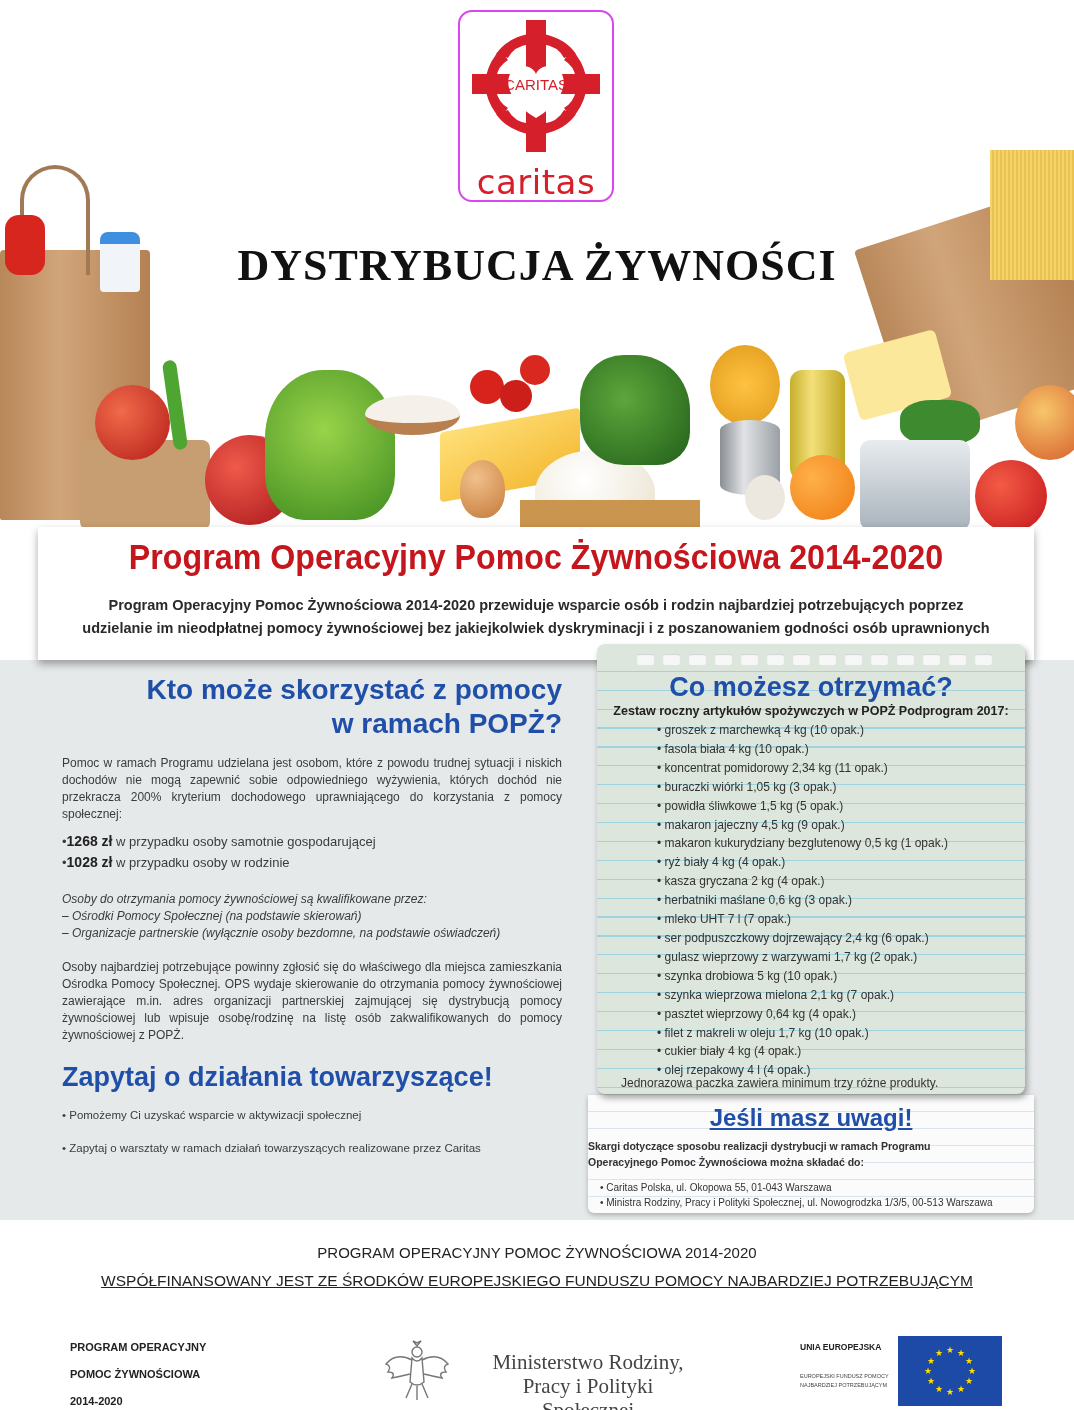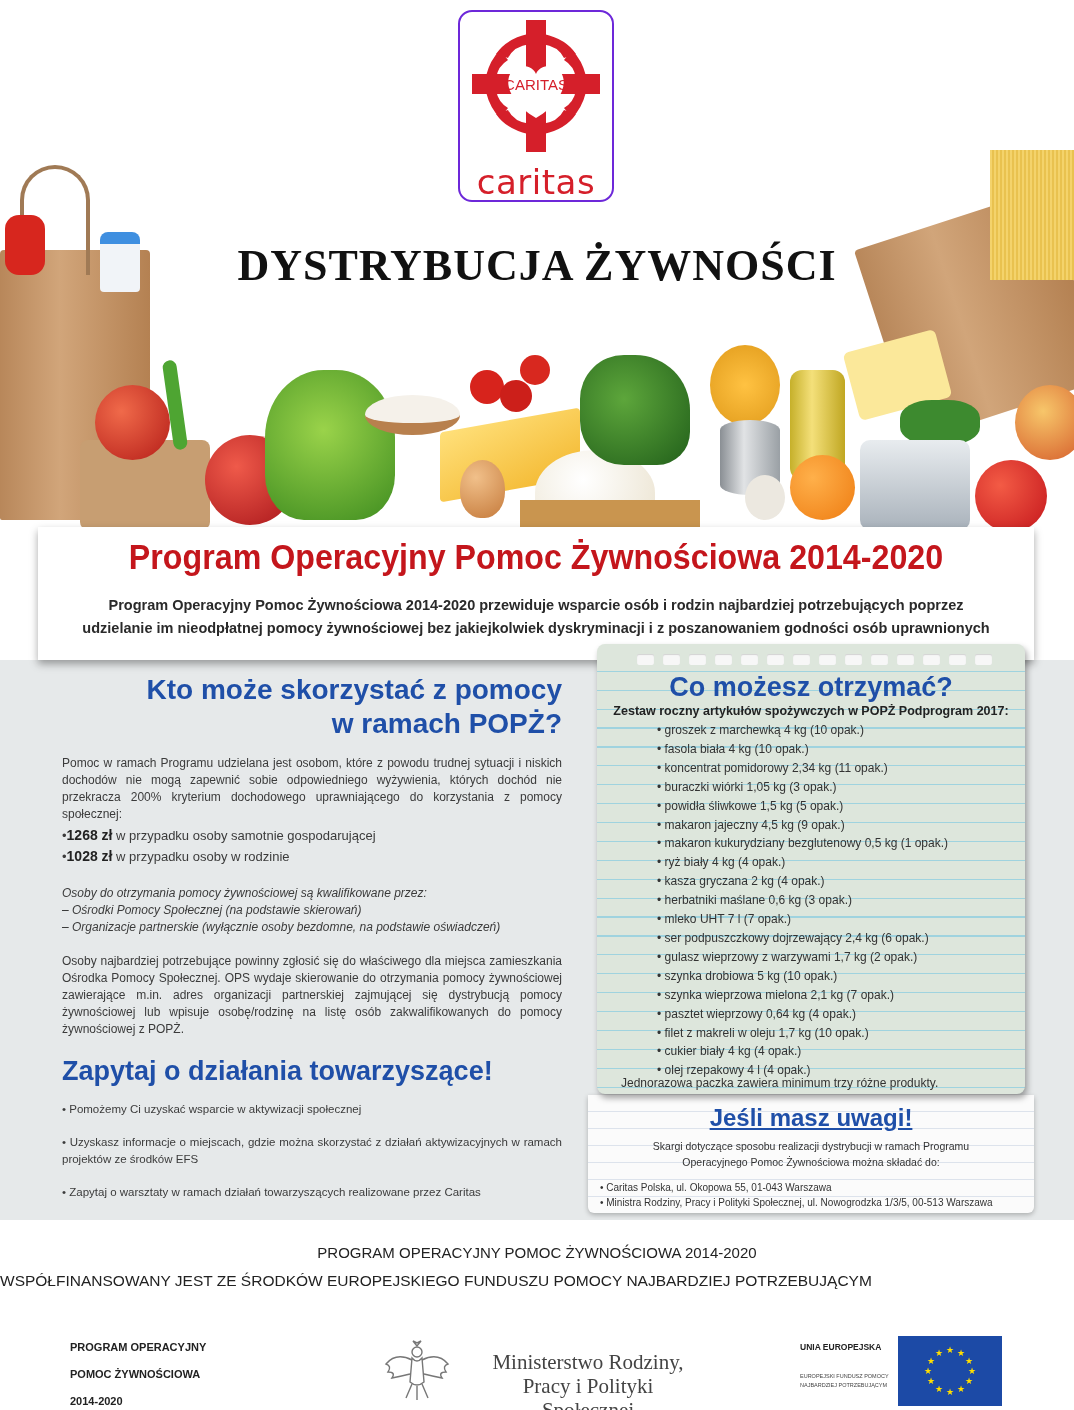--- a/index.html
+++ b/index.html
@@ -2,21 +2,21 @@
 <html><head>
 <meta charset="utf-8">
 <style>
   * { box-sizing: border-box; margin: 0; padding: 0; }
   html, body { width: 1074px; height: 1410px; background: #ffffff; overflow: hidden; }
   body { font-family: "Liberation Sans", "DejaVu Sans", sans-serif; color: #3a3a3a; position: relative; }
 
   
   .hero { position: absolute; left: 0; top: 0; width: 1074px; height: 540px; background: #ffffff; overflow: hidden; }
 
-  .logo { position: absolute; left: 458px; top: 10px; width: 156px; height: 192px; border: 2px solid #6d28d9; border-radius: 14px; background: #fff; }
+  .logo { position: absolute; left: 458px; top: 10px; width: 156px; height: 192px; border: 2px solid #d946ef; border-radius: 14px; background: #fff; }
   .logo svg { position: absolute; left: 6px; top: 4px; }
   .logo-word { position: absolute; left: 0; right: 0; top: 150px; text-align: center; color: #d51f2a; font-size: 34px; font-family: "DejaVu Sans", sans-serif; letter-spacing: 0.5px; }
 
   .hero-title { position: absolute; left: 0; right: 0; top: 240px; text-align: center; font-family: "Liberation Serif", "DejaVu Serif", serif; font-weight: bold; font-size: 44px; color: #111; letter-spacing: 1px; }
 
   
   .food { position: absolute; }
   .bag { border-radius: 4px 4px 2px 2px; background: linear-gradient(90deg,#b8875a,#d1a57a 40%,#b48152); }
   .round { border-radius: 50%; }
 
@@ -42,26 +42,26 @@
           background-image: repeating-linear-gradient(180deg, transparent 0 17.7px, #9fd3df 17.7px 18.9px); background-position: 0 9px; }
   .holes { position: absolute; left: 40px; top: 10px; display: flex; gap: 9px; }
   .hole { width: 17px; height: 11px; background: #f7f7f7; border-radius: 2px; box-shadow: inset 0 1px 1px rgba(0,0,0,0.15); }
   .note-h { position: absolute; left: 0; right: 0; top: 28px; text-align: center; font-size: 27px; }
   .note-sub { position: absolute; left: 0; right: 0; top: 60px; text-align: center; font-weight: bold; font-size: 12.5px; color: #222; }
   .items { position: absolute; left: 60px; top: 77px; list-style: none; }
   .items li { font-size: 12px; line-height: 18.9px; color: #333; }
   .note-foot { position: absolute; left: 24px; top: 432px; font-size: 12px; color: #333; }
 
   .uwagi-h { position: absolute; left: 588px; top: 1104px; width: 446px; text-align: center; font-size: 24px; text-decoration: underline; }
-  .uwagi-text { position: absolute; left: 588px; top: 1138px; width: 446px; text-align: center; font-size: 10.5px; line-height: 16px; color: #333; }
+  .uwagi-text { position: absolute; left: 588px; top: 1138px; width: 446px; text-align: left; font-size: 10.5px; line-height: 16px; color: #333; font-weight: bold; }
   .uwagi-list { position: absolute; left: 600px; top: 1180px; list-style: none; font-size: 10px; line-height: 15px; color: #333; }
 
   
   .foot-line1 { position: absolute; left: 0; right: 0; top: 1244px; text-align: center; font-size: 15px; color: #222; }
-  .foot-line2 { position: absolute; left: 0; right: 0; top: 1272px; text-align: left; font-size: 15.5px; color: #222; }
+  .foot-line2 { position: absolute; left: 0; right: 0; top: 1272px; text-align: center; font-size: 15.5px; color: #222; text-decoration: underline; }
   .prog-logo { position: absolute; left: 70px; top: 1334px; font-weight: bold; font-size: 11px; line-height: 27px; color: #222; }
   .ministry { position: absolute; left: 382px; top: 1338px; }
   .ministry-text { position: absolute; left: 96px; top: 12px; width: 220px; font-family: "Liberation Serif", serif; font-size: 21px; line-height: 24px; color: #444; text-align: center; }
   .eu-text { position: absolute; left: 800px; top: 1342px; }
   .eu-title { font-weight: bold; font-size: 8.5px; color: #222; }
   .eu-sub { margin-top: 20px; font-size: 5.5px; line-height: 9px; color: #444; }
   .eu-flag { position: absolute; left: 898px; top: 1336px; width: 104px; height: 70px; background: #1c4aa6; }
 </style>
 </head>
 <body>
@@ -148,37 +148,36 @@
   </div>
 </section>
 
 <section class="left">
   <h2 class="h-blue left-h1">
     <div>Kto może skorzystać z pomocy</div>
     <div>w ramach POPŻ?</div>
   </h2>
   <p class="para" style="margin-top:14px;">Pomoc w ramach Programu udzielana jest osobom, które z powodu trudnej sytuacji i niskich dochodów nie mogą zapewnić sobie odpowiedniego wyżywienia, których dochód nie przekracza 200% kryterium dochodowego uprawniającego do korzystania z pomocy społecznej:</p>
 
-  <div class="income" style="margin-top:2px;">
+  <div class="income" style="margin-top:8px;">
     <div>•<b>1268 zł</b><span> w przypadku osoby samotnie gospodarującej</span></div>
     <div>•<b>1028 zł</b><span> w przypadku osoby w rodzinie</span></div>
   </div>
 
   <div class="para" style="margin-top:18px;text-align:left;font-style:italic;">
     <div>Osoby do otrzymania pomocy żywnościowej są kwalifikowane przez:</div>
     <div>– Ośrodki Pomocy Społecznej (na podstawie skierowań)</div>
     <div>– Organizacje partnerskie (wyłącznie osoby bezdomne, na podstawie oświadczeń)</div>
   </div>
 
   <p class="para" style="margin-top:17px;">Osoby najbardziej potrzebujące powinny zgłosić się do właściwego dla miejsca zamieszkania Ośrodka Pomocy Społecznej. OPS wydaje skierowanie do otrzymania pomocy żywnościowej zawierające m.in. adres organizacji partnerskiej zajmującej się dystrybucją pomocy żywnościowej lub wpisuje osobę/rodzinę na listę osób zakwalifikowanych do pomocy żywnościowej z POPŻ.</p>
 
   <h2 class="h-blue" style="font-size:27px;margin-top:18px;">Zapytaj o działania towarzyszące!</h2>
   <ul style="list-style:none;margin-top:14px;">
     <li class="para" style="font-size:11.5px;">• Pomożemy Ci uzyskać wsparcie w aktywizacji społecznej</li>
-    <li class="para" style="font-size:11.5px;margin-top:16px;">• Uzyskasz informacje o miejscach, gdzie można skorzystać z działań aktywizacyjnych w ramach projektów ze środków EFS</li>
     <li class="para" style="font-size:11.5px;margin-top:16px;">• Zapytaj o warsztaty w ramach działań towarzyszących realizowane przez Caritas</li>
   </ul>
 </section>
 
 <div class="note-back"></div>
 
 <section class="note">
   <div class="holes">
     <span class="hole"></span>
     <span class="hole"></span>

